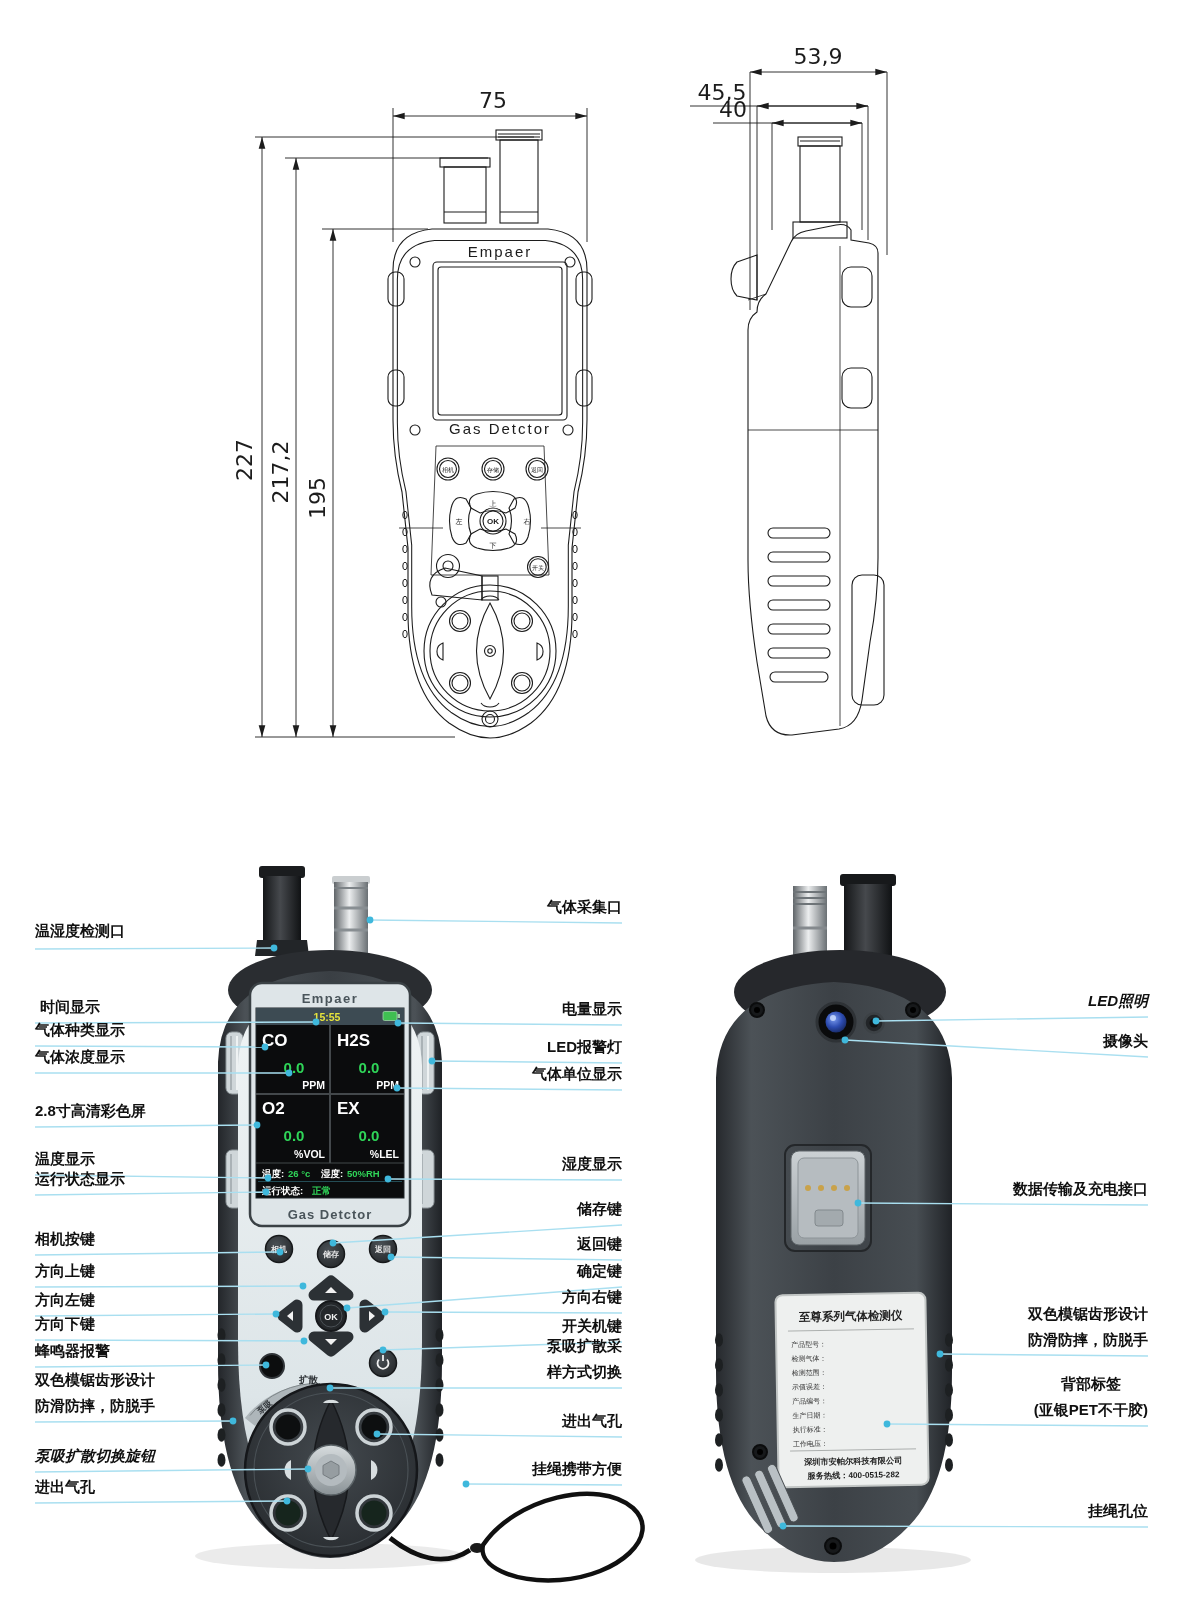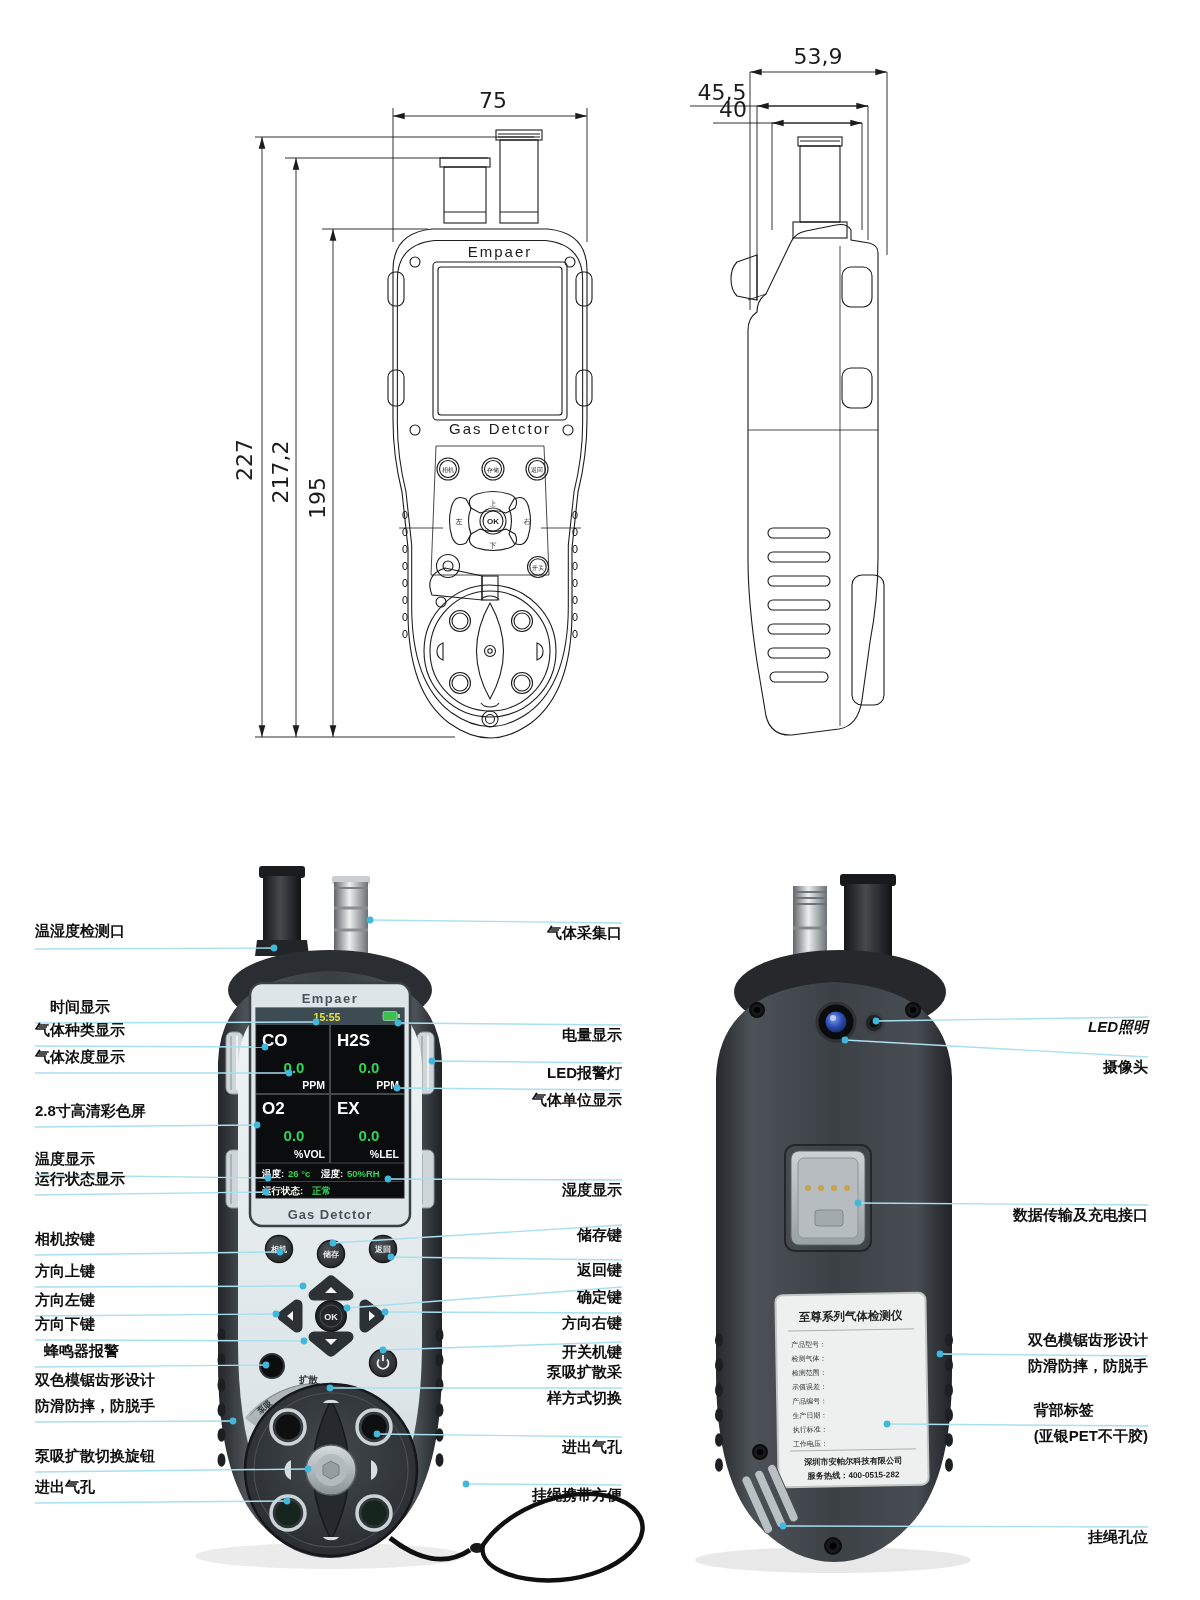--- a/index.html
+++ b/index.html
@@ -3,21 +3,21 @@
 <meta charset="utf-8">
 <style>
   html,body{margin:0;padding:0;background:#fff;}
   #page{position:relative;width:1200px;height:1600px;background:#fff;overflow:hidden;
         font-family:"Liberation Sans",sans-serif;}
   svg{position:absolute;left:0;top:0;}
   svg text{font-family:"Liberation Sans","DejaVu Sans",sans-serif;}
   .cadtext{font-family:"DejaVu Sans",sans-serif;fill:#1c1c1c;}
   .callout-label{position:absolute;font-size:15px;font-weight:bold;color:#101010;
                  line-height:26px;white-space:nowrap;}
-  .callout-label.right{text-align:left;margin-top:26px;}
+  .callout-label.right{text-align:center;}
 </style>
 </head>
 <body>
 
 <div id="page">
 
 <svg id="cad" width="1200" height="830" viewBox="0 0 1200 830">
   <defs>
     <marker id="arr" viewBox="0 0 12 8" refX="12" refY="4" markerWidth="13" markerHeight="9" orient="auto-start-reverse">
           <path d="M0,0.6 L12,4 L0,7.4 Z" fill="#1c1c1c"></path>
@@ -590,21 +590,21 @@
       <line x1="1148" y1="1426" x2="887" y2="1424" stroke="#a9dff0" stroke-width="1.4"></line>
       <circle cx="887" cy="1424" r="3.4" fill="#3fb8dc"></circle>
       <line x1="1148" y1="1527" x2="783" y2="1526" stroke="#a9dff0" stroke-width="1.4"></line>
       <circle cx="783" cy="1526" r="3.4" fill="#3fb8dc"></circle>
     </svg>
 
 <div id="labels">
       <div class="callout-label" style="top: 920px; left: 35px; font-family: Liberation Mono, monospace;">
         <div>温湿度检测口</div>
       </div>
-      <div class="callout-label" style="top: 994px; left: 50px;">
+      <div class="callout-label" style="top: 994px; left: 40px;">
         <div>时间显示</div>
       </div>
       <div class="callout-label" style="top: 1017px; left: 35px; text-align: right;">
         <div>气体种类显示</div>
       </div>
       <div class="callout-label" style="top: 1044px; left: 35px;">
         <div>气体浓度显示</div>
       </div>
       <div class="callout-label" style="top: 1098px; left: 35px;">
         <div>2.8寸高清彩色屏</div>
@@ -620,28 +620,28 @@
       </div>
       <div class="callout-label" style="top: 1258px; left: 35px;">
         <div>方向上键</div>
       </div>
       <div class="callout-label" style="top: 1287px; left: 35px; text-align: center;">
         <div>方向左键</div>
       </div>
       <div class="callout-label" style="top: 1311px; left: 35px;">
         <div>方向下键</div>
       </div>
-      <div class="callout-label" style="top: 1338px; left: 44px;">
+      <div class="callout-label" style="top: 1338px; left: 35px;">
         <div>蜂鸣器报警</div>
       </div>
       <div class="callout-label" style="top: 1367px; left: 35px;">
         <div>双色模锯齿形设计</div>
         <div>防滑防摔，防脱手</div>
       </div>
-      <div class="callout-label" style="top: 1443px; left: 35px;">
+      <div class="callout-label" style="top: 1443px; left: 35px; font-style: italic;">
         <div>泵吸扩散切换旋钮</div>
       </div>
       <div class="callout-label" style="top: 1474px; left: 35px;">
         <div>进出气孔</div>
       </div>
       <div class="callout-label right" style="top: 894px; right: 578px;">
         <div>气体采集口</div>
       </div>
       <div class="callout-label right" style="top: 996px; right: 578px;">
         <div>电量显示</div>

